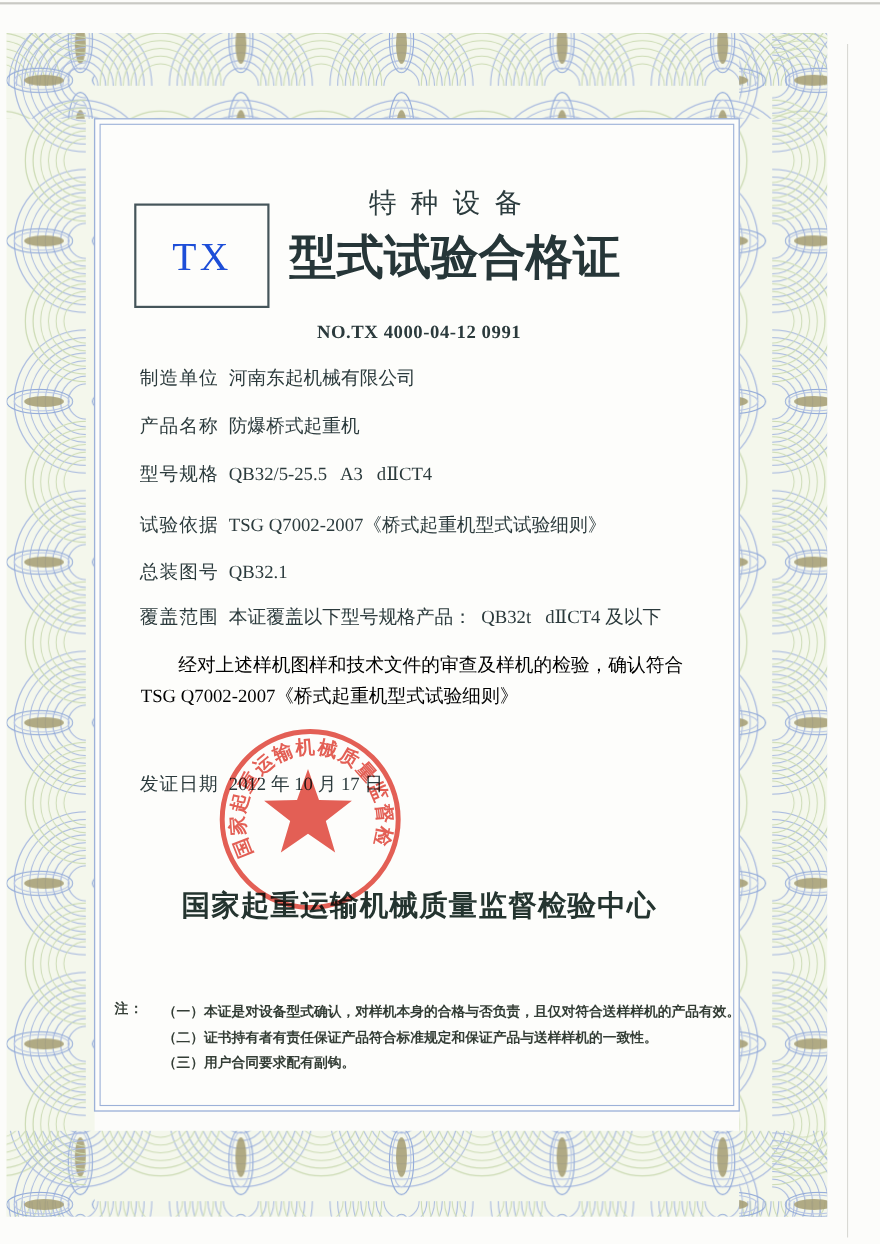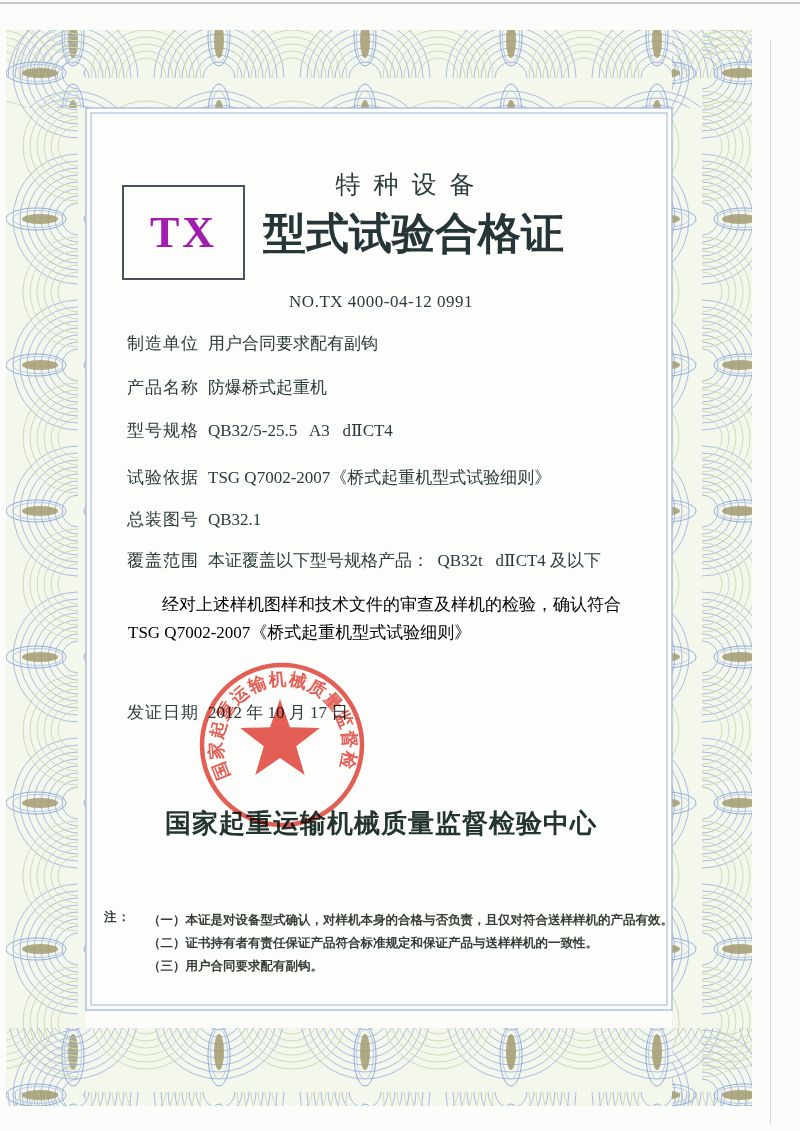--- a/index.html
+++ b/index.html
@@ -15,33 +15,33 @@
   .scan-top-line{position:absolute;left:0;top:2px;width:100%;height:2px;background:#c9c9c4;}
   .scan-right-line{position:absolute;left:770px;top:40px;width:1px;height:1085px;background:#d9d9d4;}
   .border-art{position:absolute;left:0;top:0;z-index:1;}
   .content{position:absolute;inset:0;z-index:2;}
 
   
   .tx-box{
     position:absolute;left:122px;top:185px;width:119px;height:91px;
     border:2px solid #45555a;display:flex;align-items:center;justify-content:center;
   }
-  .tx-label{font-size:44px;font-weight:bold;letter-spacing:3px;color:#a21caf;}
+  .tx-label{font-size:36px;font-weight:normal;letter-spacing:3px;color:#1d4ed8;}
   .title-top{
     position:absolute;left:250px;top:168px;width:310px;text-align:center;
     font-size:25px;letter-spacing:13px;padding-left:13px;box-sizing:border-box;
     color:#2c3c3e;white-space:nowrap;
   }
   .title-main{
     position:absolute;left:246px;top:205px;width:318px;text-align:right;
     font-size:43px;font-weight:bold;color:#263638;white-space:nowrap;
   }
   .cert-no{
     position:absolute;left:95px;top:292px;width:572px;text-align:center;
-    font-size:17px;color:#2b3a3c;letter-spacing:0.5px;
+    font-size:17px;color:#2b3a3c;letter-spacing:0.5px;font-weight:bold;
   }
 
   
   .row{position:absolute;left:127px;display:flex;font-size:17px;line-height:20px;}
   .row .lbl{width:81px;letter-spacing:1px;flex:none;}
   .row .val{white-space:pre;}
   .r1{top:334px;} .r2{top:378px;} .r3{top:421px;}
   .r4{top:468px;} .r5{top:510px;} .r6{top:551px;}
 
   .statement{
@@ -138,21 +138,21 @@
 
     <div class="tx-box">
       <span class="tx-label">TX</span>
     </div>
     <div class="title-top">特种设备</div>
     <div class="title-main">型式试验合格证</div>
     <div class="cert-no">NO.TX 4000-04-12 0991</div>
 
     <div class="row r1">
       <span class="lbl">制造单位</span>
-      <span class="val">用户合同要求配有副钩</span>
+      <span class="val">河南东起机械有限公司</span>
     </div>
     <div class="row r2">
       <span class="lbl">产品名称</span>
       <span class="val">防爆桥式起重机</span>
     </div>
     <div class="row r3">
       <span class="lbl">型号规格</span>
       <span class="val">QB32/5-25.5   A3   dⅡCT4</span>
     </div>
     <div class="row r4">

